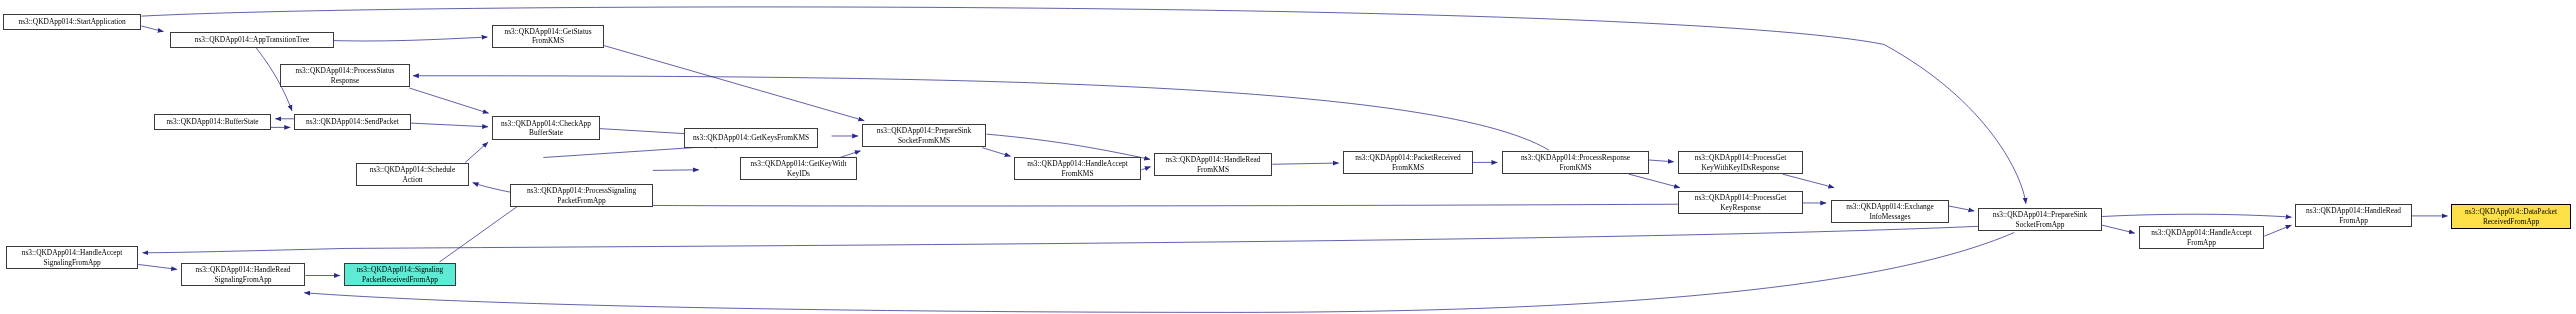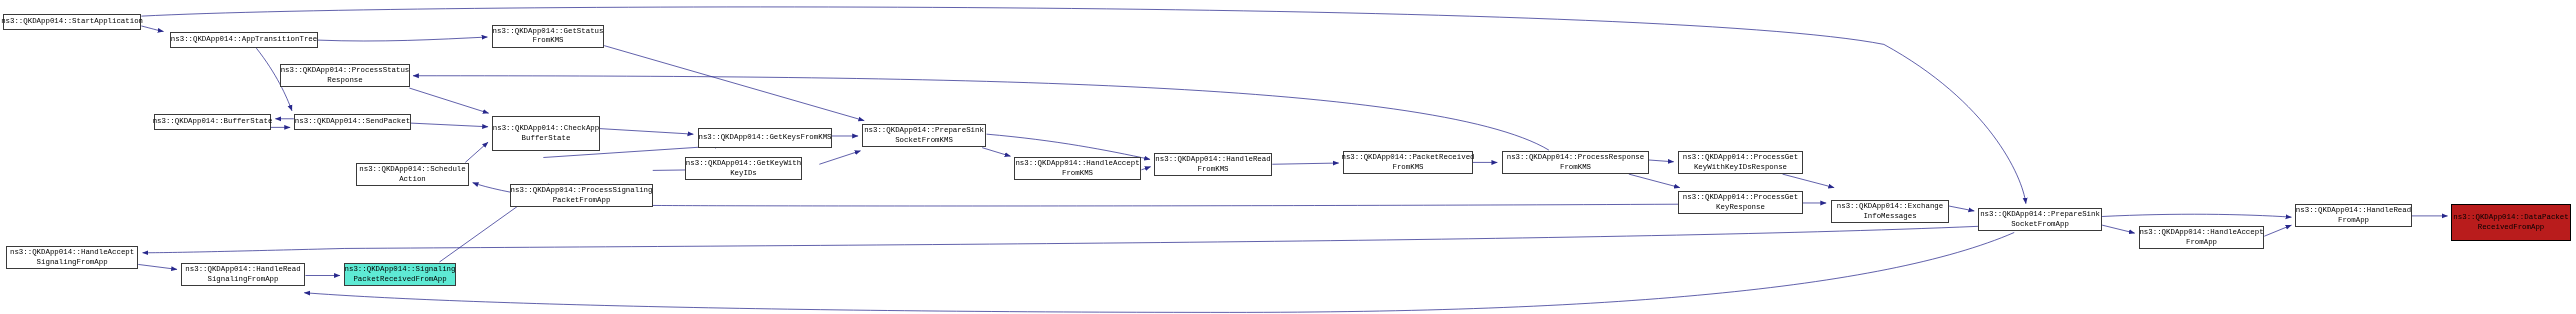--- a/index.html
+++ b/index.html
@@ -5,21 +5,21 @@
   html, body {
     margin: 0;
     padding: 0;
     background: #ffffff;
   }
   #canvas {
     position: relative;
     width: 2576px;
     height: 315px;
     background: #ffffff;
-    font-family: Liberation Mono, monospace;
+    font-family: Liberation Serif, serif;
     overflow: hidden;
   }
   #edge-layer {
     position: absolute;
     left: 0; top: 0;
     width: 2576px;
     height: 315px;
   }
   #edge-layer path.edge {
     fill: none;
@@ -84,35 +84,35 @@
         <path class="edge" d="M3924,351 L3982,351" stroke="#28288c" marker-end="url(#arrowhead)"></path>
         <path class="edge" d="M3218,368 C2600,394 1300,399 560,404 C400,408 280,411 232,411" stroke="#28288c" marker-end="url(#arrowhead)"></path>
         <path class="edge" d="M3277,378 C3060,472 2600,508 2000,508 C1350,508 760,496 495,476" stroke="#28288c" marker-end="url(#arrowhead)"></path>
         <path class="edge" d="M225,430 L288,438" stroke="#28288c" marker-end="url(#arrowhead)"></path>
         <path class="edge" d="M497,448 L553,448" stroke="#28288c" marker-end="url(#arrowhead)"></path>
         <path class="edge" d="M715,426 L893,299" stroke="#28288c" marker-end="url(#arrowhead)"></path>
       </g>
   </svg>
 
 <div class="node" style="left: 3.1px; top: 13.5px; width: 138px; height: 16px; background: rgb(255, 255, 255); border: 0.6px solid rgb(58, 58, 58);">ns3::QKDApp014::StartApplication</div>
-    <div class="node" style="left: 170px; top: 32px; width: 148px; height: 16px; background: rgb(255, 255, 255); border: 0.6px solid rgb(58, 58, 58);">ns3::QKDApp014::AppTransitionTree</div>
+    <div class="node" style="left: 170px; top: 32px; width: 164px; height: 16px; background: rgb(255, 255, 255); border: 0.6px solid rgb(58, 58, 58);">ns3::QKDApp014::AppTransitionTree</div>
     <div class="node" style="left: 492px; top: 24.6px; width: 112px; height: 23.4px; background: rgb(255, 255, 255); border: 0.6px solid rgb(58, 58, 58);">ns3::QKDApp014::GetStatus
 FromKMS</div>
     <div class="node" style="left: 280px; top: 64px; width: 130px; height: 23.4px; background: rgb(255, 255, 255); border: 0.6px solid rgb(58, 58, 58);">ns3::QKDApp014::ProcessStatus
 Response</div>
     <div class="node" style="left: 154px; top: 114px; width: 117px; height: 16px; background: rgb(255, 255, 255); border: 0.6px solid rgb(58, 58, 58);">ns3::QKDApp014::BufferState</div>
     <div class="node" style="left: 294px; top: 114px; width: 117px; height: 16px; background: rgb(255, 255, 255); border: 0.6px solid rgb(58, 58, 58);">ns3::QKDApp014::SendPacket</div>
-    <div class="node" style="left: 492px; top: 116px; width: 108px; height: 35px; background: rgb(255, 255, 255); border: 0.6px solid rgb(58, 58, 58);">ns3::QKDApp014::CheckApp
+    <div class="node" style="left: 492px; top: 116px; width: 108px; height: 24px; background: rgb(255, 255, 255); border: 0.6px solid rgb(58, 58, 58);">ns3::QKDApp014::CheckApp
 BufferState</div>
-    <div class="node" style="left: 698px; top: 128px; width: 134px; height: 20px; background: rgb(255, 255, 255); border: 0.6px solid rgb(58, 58, 58);">ns3::QKDApp014::GetKeysFromKMS</div>
+    <div class="node" style="left: 684px; top: 128px; width: 134px; height: 20px; background: rgb(255, 255, 255); border: 0.6px solid rgb(58, 58, 58);">ns3::QKDApp014::GetKeysFromKMS</div>
     <div class="node" style="left: 356px; top: 163px; width: 113px; height: 23.4px; background: rgb(255, 255, 255); border: 0.6px solid rgb(58, 58, 58);">ns3::QKDApp014::Schedule
 Action</div>
     <div class="node" style="left: 510px; top: 157px; width: 143px; height: 23.4px; background: rgb(255, 255, 255); border: 0.6px solid rgb(58, 58, 58); margin-top: 27px;">ns3::QKDApp014::ProcessSignaling
 PacketFromApp</div>
-    <div class="node" style="left: 685px; top: 157px; width: 117px; height: 23.4px; background: rgb(255, 255, 255); border: 0.6px solid rgb(58, 58, 58);">ns3::QKDApp014::GetKeyWith
+    <div class="node" style="left: 740px; top: 157px; width: 117px; height: 23.4px; background: rgb(255, 255, 255); border: 0.6px solid rgb(58, 58, 58);">ns3::QKDApp014::GetKeyWith
 KeyIDs</div>
     <div class="node" style="left: 862px; top: 124px; width: 124px; height: 23.4px; background: rgb(255, 255, 255); border: 0.6px solid rgb(58, 58, 58);">ns3::QKDApp014::PrepareSink
 SocketFromKMS</div>
     <div class="node" style="left: 1014px; top: 157px; width: 127px; height: 23.4px; background: rgb(255, 255, 255); border: 0.6px solid rgb(58, 58, 58);">ns3::QKDApp014::HandleAccept
 FromKMS</div>
     <div class="node" style="left: 1154px; top: 153px; width: 118px; height: 23.4px; background: rgb(255, 255, 255); border: 0.6px solid rgb(58, 58, 58);">ns3::QKDApp014::HandleRead
 FromKMS</div>
     <div class="node" style="left: 1343px; top: 151px; width: 130px; height: 23.4px; background: rgb(255, 255, 255); border: 0.6px solid rgb(58, 58, 58);">ns3::QKDApp014::PacketReceived
 FromKMS</div>
     <div class="node" style="left: 1502px; top: 151px; width: 147px; height: 23.4px; background: rgb(255, 255, 255); border: 0.6px solid rgb(58, 58, 58);">ns3::QKDApp014::ProcessResponse
@@ -122,21 +122,21 @@
     <div class="node" style="left: 1678px; top: 191px; width: 125px; height: 23.4px; background: rgb(255, 255, 255); border: 0.6px solid rgb(58, 58, 58);">ns3::QKDApp014::ProcessGet
 KeyResponse</div>
     <div class="node" style="left: 1831px; top: 200px; width: 118px; height: 23.4px; background: rgb(255, 255, 255); border: 0.6px solid rgb(58, 58, 58);">ns3::QKDApp014::Exchange
 InfoMessages</div>
     <div class="node" style="left: 1978px; top: 208px; width: 124px; height: 23.4px; background: rgb(255, 255, 255); border: 0.6px solid rgb(58, 58, 58);">ns3::QKDApp014::PrepareSink
 SocketFromApp</div>
     <div class="node" style="left: 2139px; top: 226px; width: 125px; height: 23.4px; background: rgb(255, 255, 255); border: 0.6px solid rgb(58, 58, 58);">ns3::QKDApp014::HandleAccept
 FromApp</div>
     <div class="node" style="left: 2295px; top: 204px; width: 117px; height: 23.4px; background: rgb(255, 255, 255); border: 0.6px solid rgb(58, 58, 58);">ns3::QKDApp014::HandleRead
 FromApp</div>
-    <div class="node" style="left: 2451px; top: 204px; width: 120px; height: 37px; background: #b91c1c; border: 0.9px solid rgb(0, 0, 0);">ns3::QKDApp014::DataPacket
+    <div class="node" style="left: 2451px; top: 204px; width: 120px; height: 25px; background: #fde047; border: 0.9px solid rgb(0, 0, 0);">ns3::QKDApp014::DataPacket
 ReceivedFromApp</div>
     <div class="node" style="left: 6.1px; top: 246px; width: 132px; height: 23.4px; background: rgb(255, 255, 255); border: 0.6px solid rgb(58, 58, 58);">ns3::QKDApp014::HandleAccept
 SignalingFromApp</div>
     <div class="node" style="left: 181px; top: 263px; width: 124px; height: 23.4px; background: rgb(255, 255, 255); border: 0.6px solid rgb(58, 58, 58);">ns3::QKDApp014::HandleRead
 SignalingFromApp</div>
     <div class="node" style="left: 344px; top: 263px; width: 112px; height: 23.4px; background: #5eead4; border: 0.6px solid rgb(58, 58, 58);">ns3::QKDApp014::Signaling
 PacketReceivedFromApp</div>
   </div>
 
 

